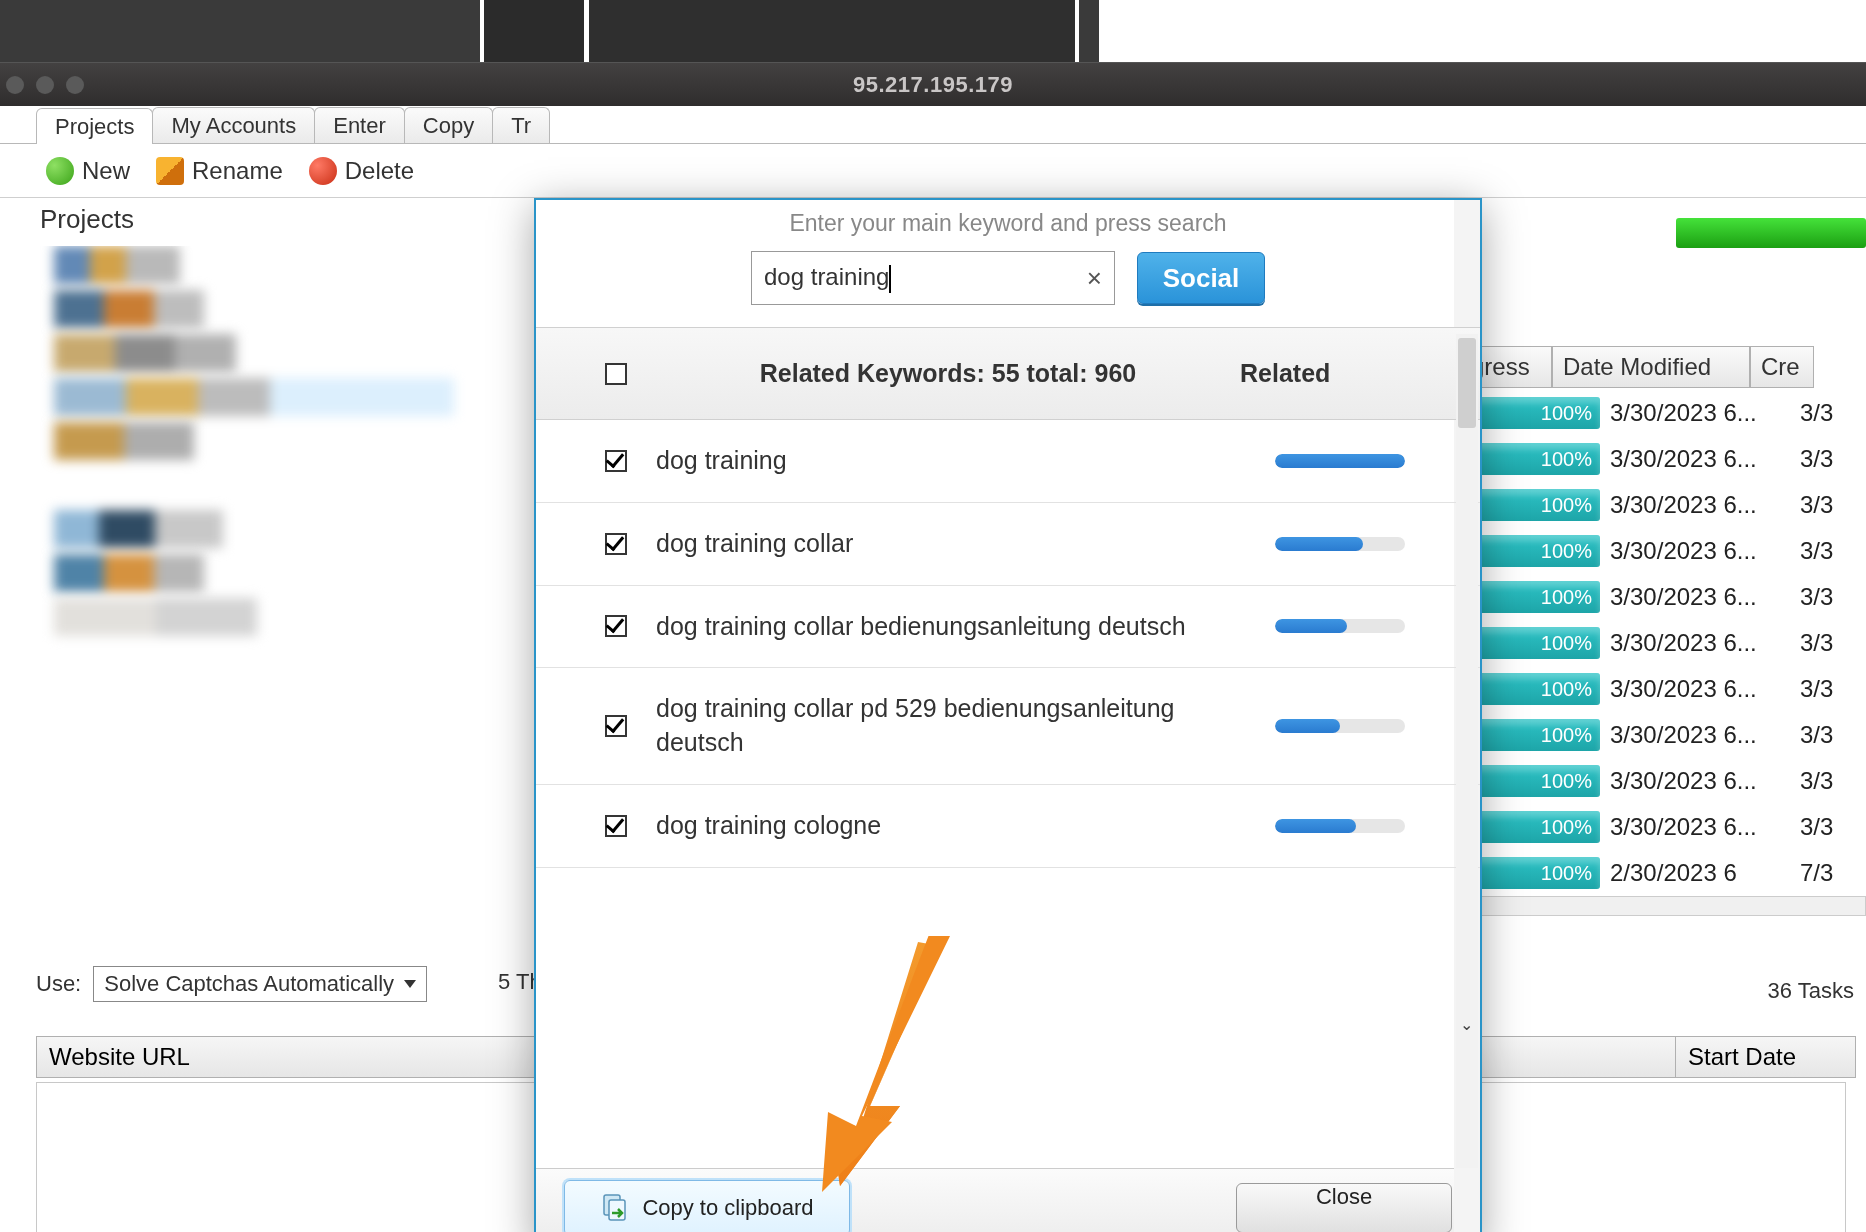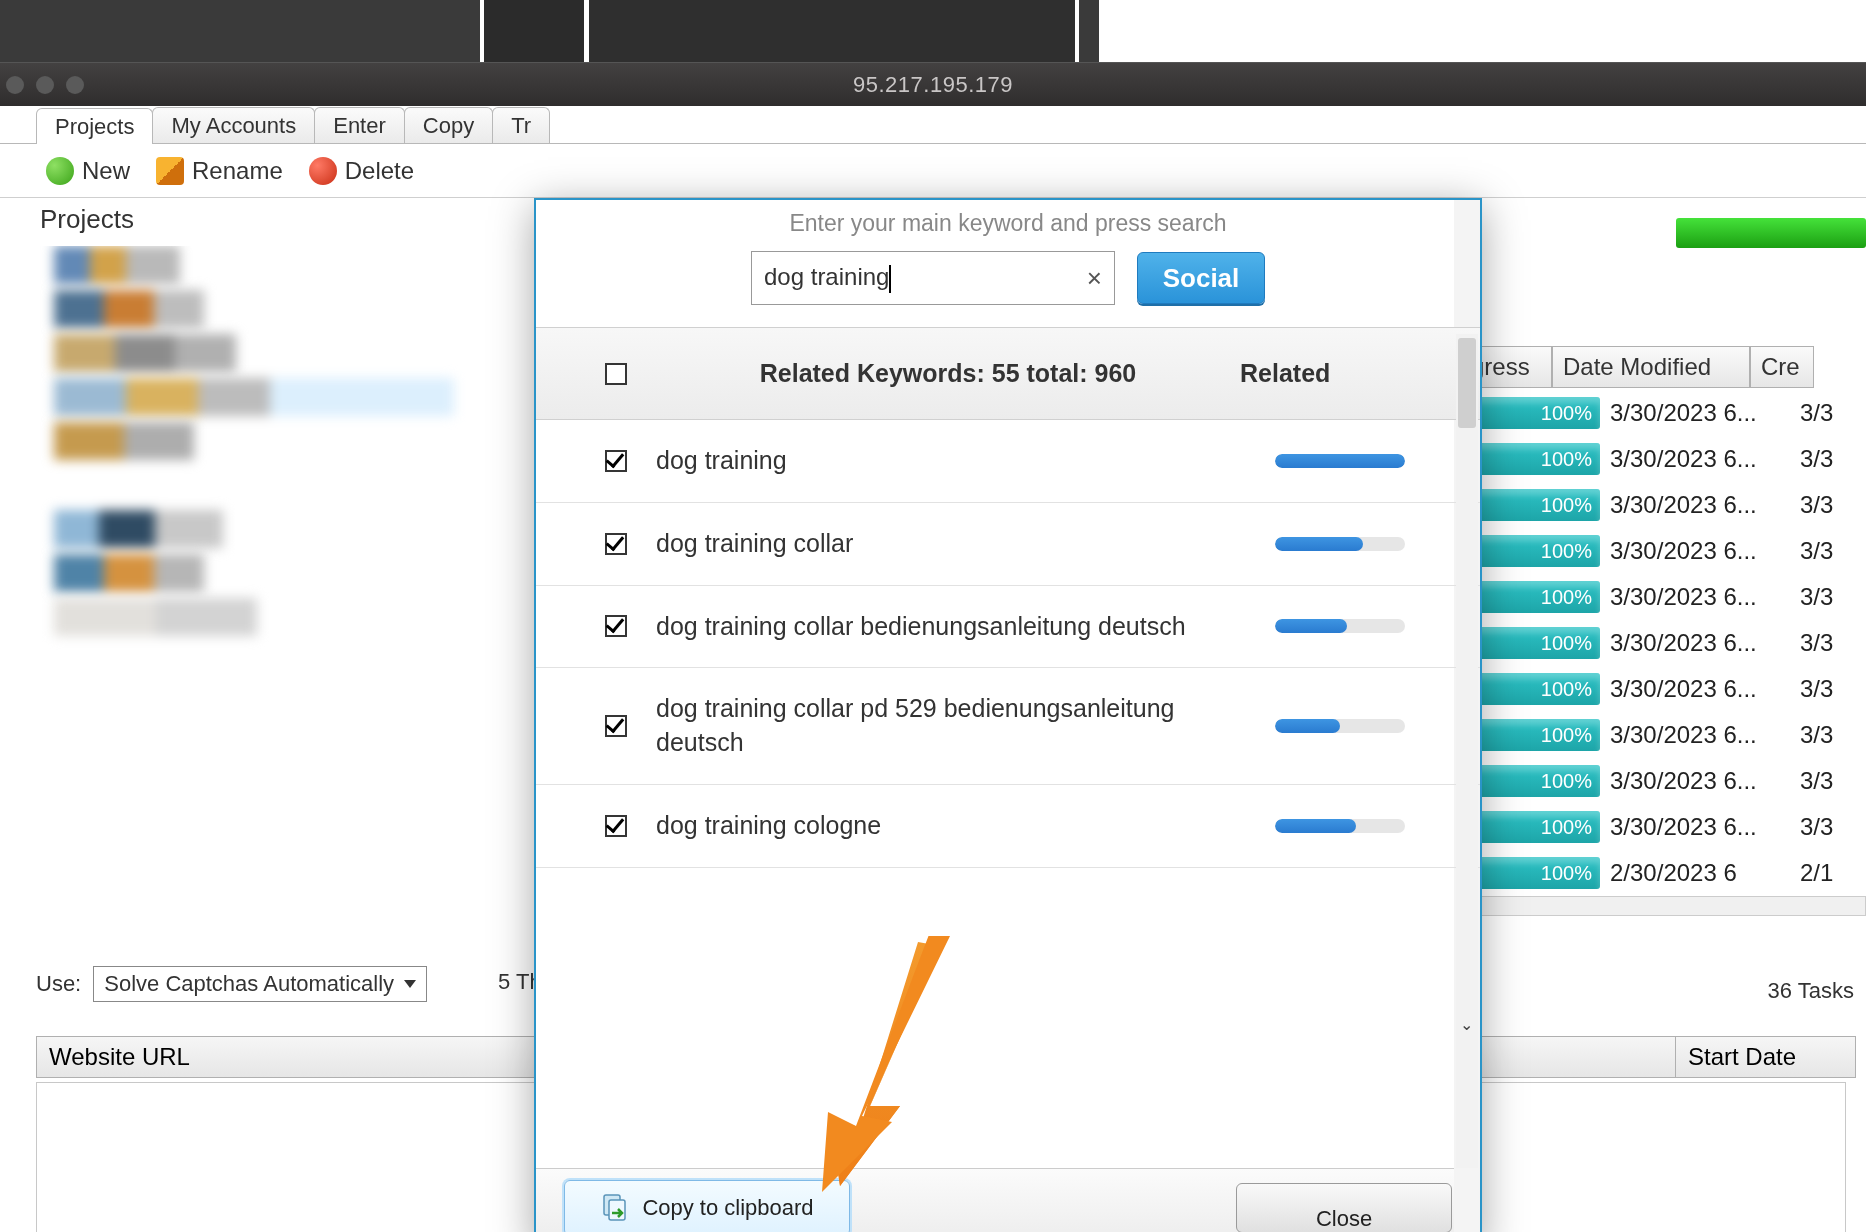--- a/index.html
+++ b/index.html
@@ -9,21 +9,21 @@
   .top-dark-strip { height: 62px; width: 100%; }
   .dark-seg { display:inline-block; height:62px; vertical-align:top; }
   .title-bar {
     height: 44px; width:100%;
     background: linear-gradient(#434141,#2f2d2d);
     display:flex; align-items:center; justify-content:center;
     border-top:1px solid #555;
   }
   .traffic-lights { position:absolute; left:6px; display:flex; gap:12px; }
   .traffic-dot { width:18px; height:18px; border-radius:50%; background:#5a5a5a; }
-  .title-bar-text { color:#c9c6c6; font-size:22px; font-weight:400; letter-spacing:.5px; }
+  .title-bar-text { color:#c9c6c6; font-size:22px; font-weight:700; letter-spacing:.5px; }
 
   
   .app { position:relative; height: calc(1232px - 62px - 44px); width:100%; background:#fff; }
 
   .tab-row { height:38px; border-bottom:1px solid #b8b8b8; display:flex; align-items:flex-end; padding-left:36px; gap:0; font-size:22px; color:#333; }
   .tab { padding:5px 18px 4px; border:1px solid #b8b8b8; border-bottom:none; background:linear-gradient(#fbfbfb,#eaeaea); border-radius:6px 6px 0 0; margin-right:-1px; white-space:nowrap; }
   .tab.active { background:#fff; position:relative; top:1px; font-weight:500; }
 
   .toolbar { height:54px; display:flex; align-items:center; gap:26px; padding:0 46px; font-size:24px; color:#333; border-bottom:1px solid #cfcfcf; }
   .tb-btn { display:flex; align-items:center; gap:8px; cursor:pointer; }
@@ -100,21 +100,21 @@
     height:78px; display:flex; align-items:center; justify-content:space-between; padding:0 28px;
     background:linear-gradient(#fbfbfb,#ececec); border-top:1px solid #ccc;
   }
   .copy-btn {
     height:56px; width:286px; border:1px solid #7fb9e6; border-radius:6px; background:linear-gradient(#f3fbff,#dff2ff);
     display:flex; align-items:center; justify-content:center; gap:12px; font-size:22px; color:#222;
     box-shadow:0 0 0 2px #bfe1f9;
   }
   .close-btn {
     height:50px; width:216px; border:1px solid #9a9a9a; border-radius:6px; background:linear-gradient(#f9f9f9,#e0e0e0);
-    display:flex; align-items:flex-end; justify-content:center; font-size:22px; color:#222;
+    display:flex; align-items:flex-start; justify-content:center; font-size:22px; color:#222;
   }
 
   
   .arrow-ann { position:absolute; left:800px; top:830px; width:180px; height:260px; pointer-events:none; }
 
   
   .green-bar { position:absolute; right:0; top:112px; width:190px; height:30px; background:linear-gradient(#45e23a,#1b9f12); border-radius:3px; }
 
   .thread-label { position:absolute; left:498px; top:863px; font-size:22px; color:#333; width:42px; white-space:nowrap; overflow:hidden; }
 
@@ -236,21 +236,21 @@
         <div class="cre-cell">3/3</div>
       </div>
       <div class="pr-row">
         <div class="prog-cell">100%</div>
         <div class="date-cell">3/30/2023 6...</div>
         <div class="cre-cell">3/3</div>
       </div>
       <div class="pr-row">
         <div class="prog-cell">100%</div>
         <div class="date-cell">2/30/2023 6</div>
-        <div class="cre-cell">2/1</div>
+        <div class="cre-cell">7/3</div>
       </div>
     </div>
   <div class="hscroll-under-rows"></div>
 
   <div class="use-row">
     <span>Use:</span>
     <div class="select-box">
       <span>Solve Captchas Automatically</span>
       <span class="dropdown-caret"></span>
     </div>

